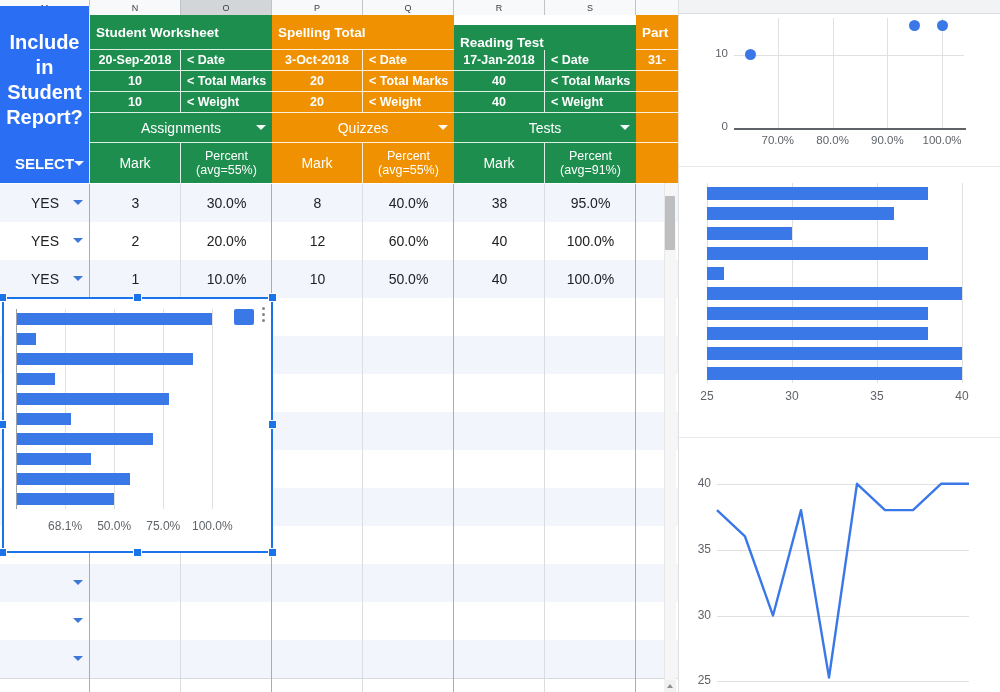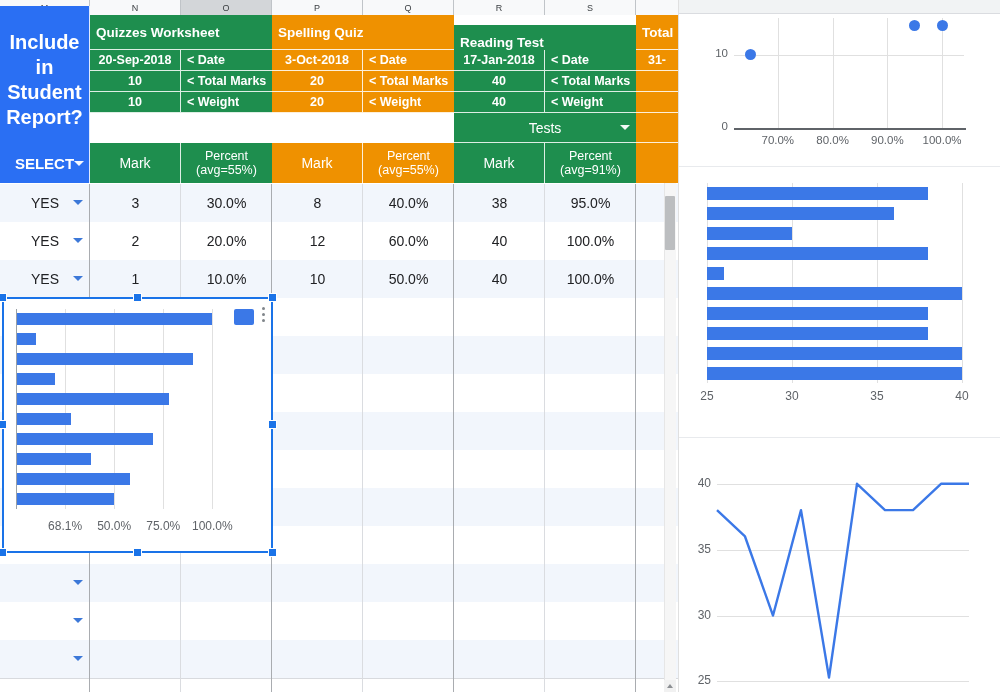--- a/index.html
+++ b/index.html
@@ -94,41 +94,43 @@
     <div class="colhdr" style="left:272px;width:91px;">P</div>
     <div class="colhdr" style="left:363px;width:91px;">Q</div>
     <div class="colhdr" style="left:454px;width:91px;">R</div>
     <div class="colhdr" style="left:545px;width:91px;">S</div>
     <div class="colhdr" style="left:636px;width:42px;border-right:none;"></div>
 
     <div class="cell hcell blue hb-rb two" style="left:0;top:6px;width:90px;height:148px;font-size:20px;line-height:1.25;">Include in Student Report?</div>
     <div class="cell hcell blue hb-r" style="left:0;top:143px;width:90px;height:40px;font-size:15px;">SELECT</div>
     <div class="hdr-caret" style="left:74px;top:161px;"></div>
 
-    <div class="cell hcell green hb-b left ttl" style="left:90px;top:15px;width:182px;height:35px;">Quizzes Worksheet</div>
+    <div class="cell hcell green hb-b left ttl" style="left:90px;top:15px;width:182px;height:35px;">Student Worksheet</div>
     <div class="cell hcell green hb-rb sub" style="left:90px;top:50px;width:91px;height:21px;">20-Sep-2018</div>
     <div class="cell hcell green hb-b left sub" style="left:181px;top:50px;width:91px;height:21px;">&lt; Date</div>
     <div class="cell hcell green hb-rb sub" style="left:90px;top:71px;width:91px;height:21px;">10</div>
     <div class="cell hcell green hb-b left sub" style="left:181px;top:71px;width:91px;height:21px;">&lt; Total Marks</div>
     <div class="cell hcell green hb-rb sub" style="left:90px;top:92px;width:91px;height:21px;">10</div>
     <div class="cell hcell green hb-b left sub" style="left:181px;top:92px;width:91px;height:21px;">&lt; Weight</div>
+    <div class="cell hcell green hb-b" style="left:90px;top:113px;width:182px;height:30px;font-size:14px;font-weight:normal;">Assignments</div>
     <div class="hdr-caret" style="left:256px;top:125px;"></div>
     <div class="cell hcell green hb-r" style="left:90px;top:143px;width:91px;height:40px;font-size:14px;font-weight:normal;">Mark</div>
     <div class="cell hcell green two" style="left:181px;top:143px;width:91px;height:40px;font-size:12.5px;font-weight:normal;">
       <span>Percent</span>
       <span>(avg=55%)</span>
     </div>
 
-    <div class="cell hcell orange hb-b left ttl" style="left:272px;top:15px;width:182px;height:35px;">Spelling Quiz</div>
+    <div class="cell hcell orange hb-b left ttl" style="left:272px;top:15px;width:182px;height:35px;">Spelling Total</div>
     <div class="cell hcell orange hb-rb sub" style="left:272px;top:50px;width:91px;height:21px;">3-Oct-2018</div>
     <div class="cell hcell orange hb-b left sub" style="left:363px;top:50px;width:91px;height:21px;">&lt; Date</div>
     <div class="cell hcell orange hb-rb sub" style="left:272px;top:71px;width:91px;height:21px;">20</div>
     <div class="cell hcell orange hb-b left sub" style="left:363px;top:71px;width:91px;height:21px;">&lt; Total Marks</div>
     <div class="cell hcell orange hb-rb sub" style="left:272px;top:92px;width:91px;height:21px;">20</div>
     <div class="cell hcell orange hb-b left sub" style="left:363px;top:92px;width:91px;height:21px;">&lt; Weight</div>
+    <div class="cell hcell orange hb-b" style="left:272px;top:113px;width:182px;height:30px;font-size:14px;font-weight:normal;">Quizzes</div>
     <div class="hdr-caret" style="left:438px;top:125px;"></div>
     <div class="cell hcell orange hb-r" style="left:272px;top:143px;width:91px;height:40px;font-size:14px;font-weight:normal;">Mark</div>
     <div class="cell hcell orange two" style="left:363px;top:143px;width:91px;height:40px;font-size:12.5px;font-weight:normal;">
       <span>Percent</span>
       <span>(avg=55%)</span>
     </div>
 
     <div class="cell hcell green hb-b left ttl" style="left:454px;top:25px;width:182px;height:35px;">Reading Test</div>
     <div class="cell hcell green hb-rb sub" style="left:454px;top:50px;width:91px;height:21px;">17-Jan-2018</div>
     <div class="cell hcell green hb-b left sub" style="left:545px;top:50px;width:91px;height:21px;">&lt; Date</div>
@@ -137,21 +139,21 @@
     <div class="cell hcell green hb-rb sub" style="left:454px;top:92px;width:91px;height:21px;">40</div>
     <div class="cell hcell green hb-b left sub" style="left:545px;top:92px;width:91px;height:21px;">&lt; Weight</div>
     <div class="cell hcell green hb-b" style="left:454px;top:113px;width:182px;height:30px;font-size:14px;font-weight:normal;">Tests</div>
     <div class="hdr-caret" style="left:620px;top:125px;"></div>
     <div class="cell hcell green hb-r" style="left:454px;top:143px;width:91px;height:40px;font-size:14px;font-weight:normal;">Mark</div>
     <div class="cell hcell green two" style="left:545px;top:143px;width:91px;height:40px;font-size:12.5px;font-weight:normal;">
       <span>Percent</span>
       <span>(avg=91%)</span>
     </div>
 
-    <div class="cell hcell orange hb-b left ttl" style="left:636px;top:15px;width:42px;height:35px;">Total</div>
+    <div class="cell hcell orange hb-b left ttl" style="left:636px;top:15px;width:42px;height:35px;">Part</div>
     <div class="cell hcell orange hb-b" style="left:636px;top:50px;width:42px;height:21px;font-size:12.5px;">31-</div>
     <div class="cell hcell orange hb-b" style="left:636px;top:71px;width:42px;height:21px;"></div>
     <div class="cell hcell orange hb-b" style="left:636px;top:92px;width:42px;height:21px;"></div>
     <div class="cell hcell orange hb-b" style="left:636px;top:113px;width:42px;height:30px;"></div>
     <div class="cell hcell orange" style="left:636px;top:143px;width:42px;height:40px;"></div>
 
     <div id="rows">
         <div class="row-band band-a" style="top: 184px;"></div>
         <div class="hline" style="top: 222px;"></div>
         <div class="dcell" style="left: 0px; top: 184px; width: 90px;">YES</div>

